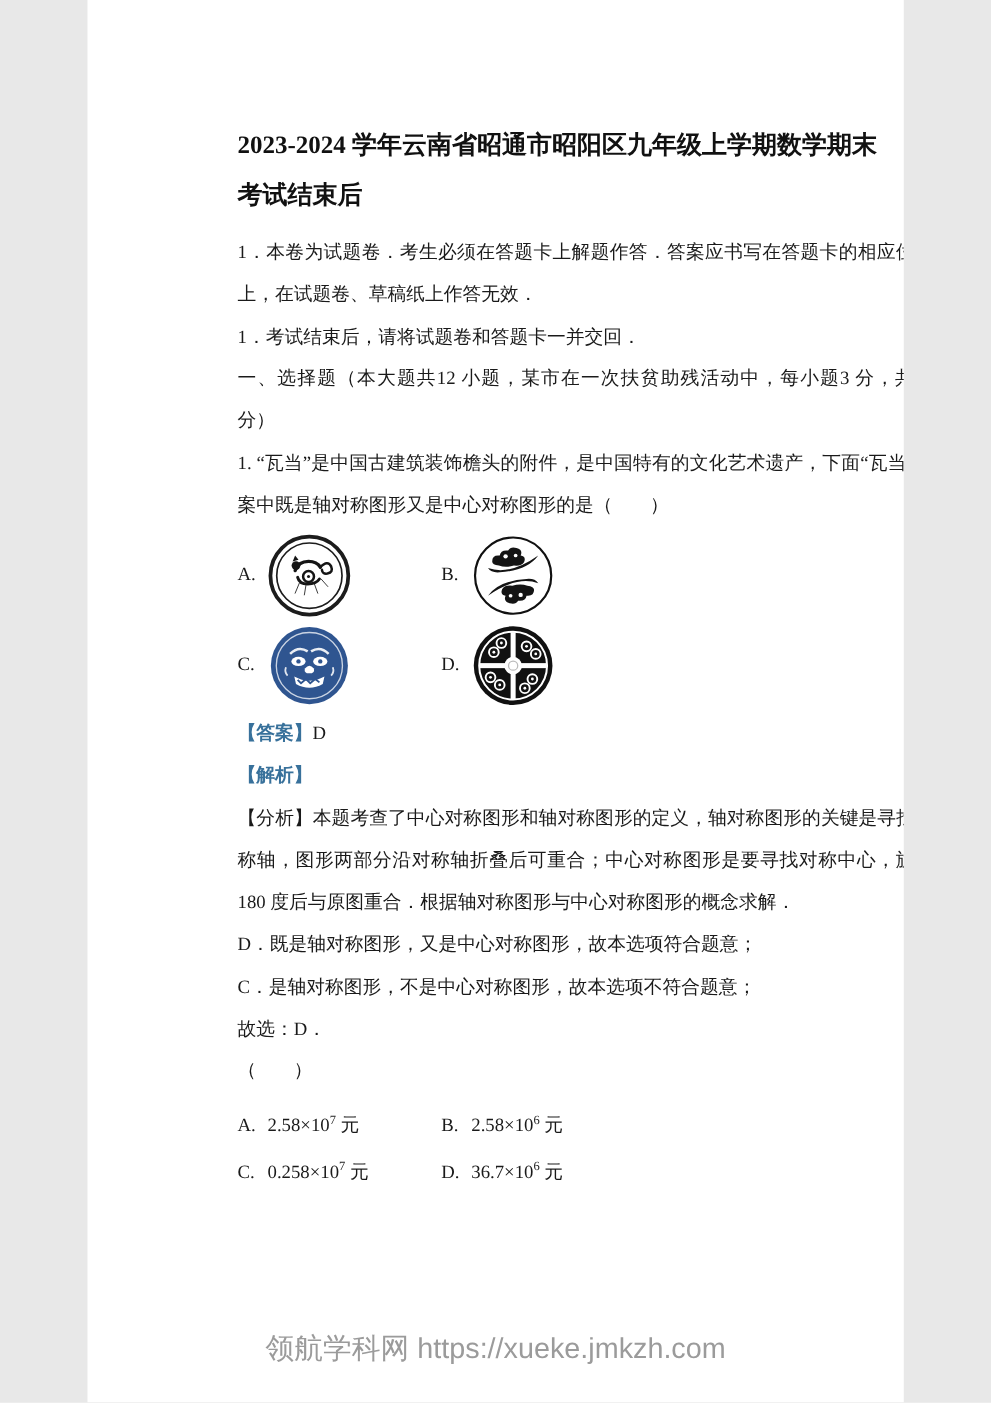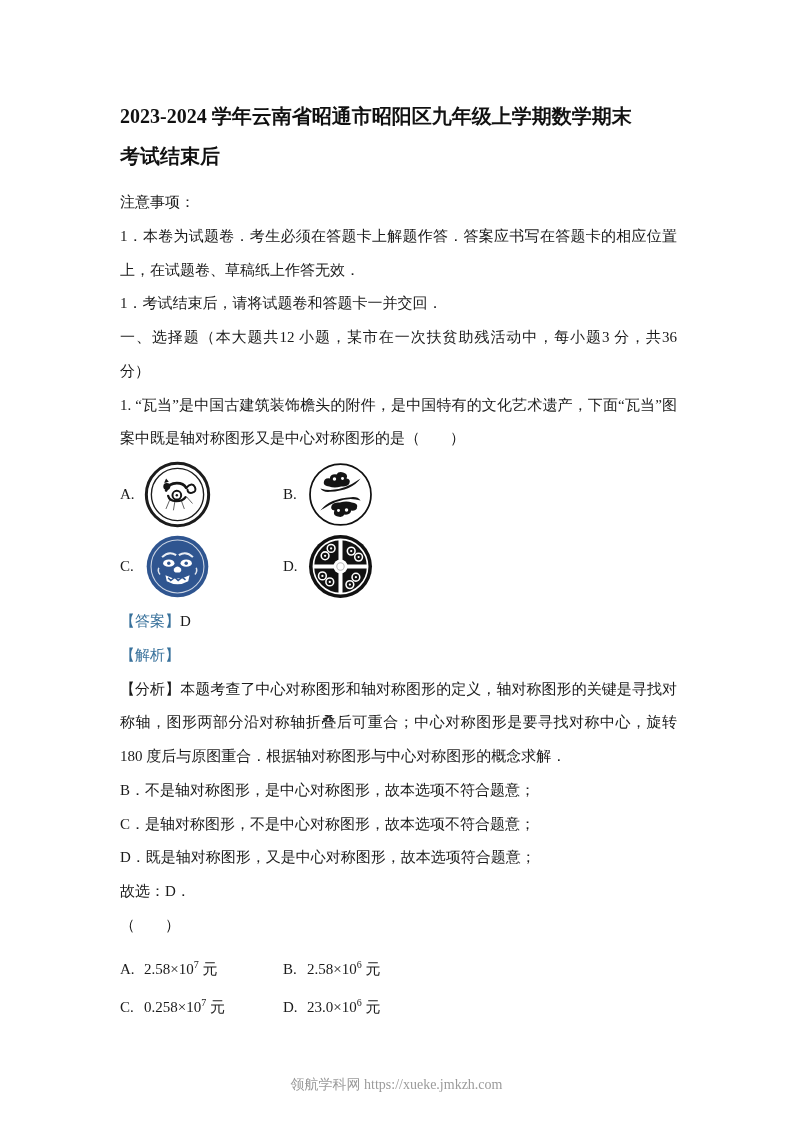--- a/index.html
+++ b/index.html
@@ -1,18 +1,18 @@
 <!DOCTYPE html>
 <html><head>
 <meta charset="utf-8">
 <style>
   html,body { margin:0; padding:0; background:#e8e8e8; }
   .page {
     position:relative;
-    width:793px; height:1122px;
+    width:653px; height:1122px;
     margin:0 auto;
     background:#ffffff;
     overflow:hidden;
     font-family:"Liberation Serif","DejaVu Serif",serif;
     color:#1a1a1a;
   }
   .content {
     position:absolute;
     left:120px; top:96px;
     width:557px;
@@ -24,21 +24,21 @@
     line-height:2.0;
     color:#111;
   }
   .doc-title .tline { white-space:nowrap; }
   p.body {
     margin:0;
     font-size:15px;
     line-height:2.25;
     text-align:justify;
   }
-  .blue { color:#38719B; }
+  .blue { color:#38719B;font-weight:bold; }
   .opt-row {
     display:flex;
     align-items:center;
     margin:5px 0;
   }
   .opt-cell {
     width:163px;
     display:flex;
     align-items:center;
   }
@@ -55,38 +55,37 @@
     font-size:15px;
     margin:16px 0 18px 0;
     align-items:center;
   }
   .q2-cell { width:163px; }
   .q2-cell .sci sup { font-size:10px; }
   .footer {
     position:absolute;
     left:0; right:0; bottom:28px;
     text-align:center;
-    font-family:Liberation Serif, serif;
-    font-size:14px;
+    font-family:Liberation Sans, sans-serif;
+    font-size:23px;
     color:#9b9b9b;
   }
   .footer a { color:#9b9b9b; text-decoration:none; }
 </style>
 </head>
 <body>
 
 <div class="page">
   <div class="content">
 
     <h1 class="doc-title">
       <span class="tline">2023-2024 学年云南省昭通市昭阳区九年级上学期数学期末</span><br>
       <span class="tline">考试结束后</span>
     </h1>
 
-    <p class="body">注意事项：</p>
     <p class="body">1．本卷为试题卷．考生必须在答题卡上解题作答．答案应书写在答题卡的相应位置上，在试题卷、草稿纸上作答无效．</p>
     <p class="body">1．考试结束后，请将试题卷和答题卡一并交回．</p>
 
     <p class="body">一、选择题（本大题共12 小题，某市在一次扶贫助残活动中，每小题3 分，共36 分）</p>
 
     <p class="body">1. “瓦当”是中国古建筑装饰檐头的附件，是中国特有的文化艺术遗产，下面“瓦当”图案中既是轴对称图形又是中心对称图形的是（　　）</p>
 
     <div class="opt-row">
       <div class="opt-cell">
         <span class="opt-label">A.</span>
@@ -169,42 +168,41 @@
           <use href="#curlset" transform="rotate(90 50 50)"></use>
           <use href="#curlset" transform="rotate(180 50 50)"></use>
           <use href="#curlset" transform="rotate(270 50 50)"></use>
         </svg>
       </div>
     </div>
 
     <p class="body"><span class="blue">【答案】</span><span>D</span></p>
     <p class="body blue">【解析】</p>
     <p class="body">【分析】本题考查了中心对称图形和轴对称图形的定义，轴对称图形的关键是寻找对称轴，图形两部分沿对称轴折叠后可重合；中心对称图形是要寻找对称中心，旋转180 度后与原图重合．根据轴对称图形与中心对称图形的概念求解．</p>
-    <p class="body">B．不是轴对称图形，是中心对称图形，故本选项不符合题意；</p>
+    <p class="body">D．既是轴对称图形，又是中心对称图形，故本选项符合题意；</p>
     <p class="body">C．是轴对称图形，不是中心对称图形，故本选项不符合题意；</p>
-    <p class="body">D．既是轴对称图形，又是中心对称图形，故本选项符合题意；</p>
     <p class="body">故选：D．</p>
 
     <p class="body">（　　）</p>
 
     <div class="q2-row">
       <div class="q2-cell">
         <span class="opt-label">A.</span><span class="sci"><span>2.58×10</span><sup>7</sup> <span>元</span></span>
       </div>
       <div class="q2-cell">
         <span class="opt-label">B.</span><span class="sci"><span>2.58×10</span><sup>6</sup> <span>元</span></span>
       </div>
     </div>
 
     <div class="q2-row">
       <div class="q2-cell">
         <span class="opt-label">C.</span><span class="sci"><span>0.258×10</span><sup>7</sup> <span>元</span></span>
       </div>
       <div class="q2-cell">
-        <span class="opt-label">D.</span><span class="sci"><span>23.0×10</span><sup>6</sup> <span>元</span></span>
+        <span class="opt-label">D.</span><span class="sci"><span>36.7×10</span><sup>6</sup> <span>元</span></span>
       </div>
     </div>
 
   </div>
 
   <div class="footer">
     <a href="#">领航学科网 https://xueke.jmkzh.com</a>
   </div>
 </div>
 

